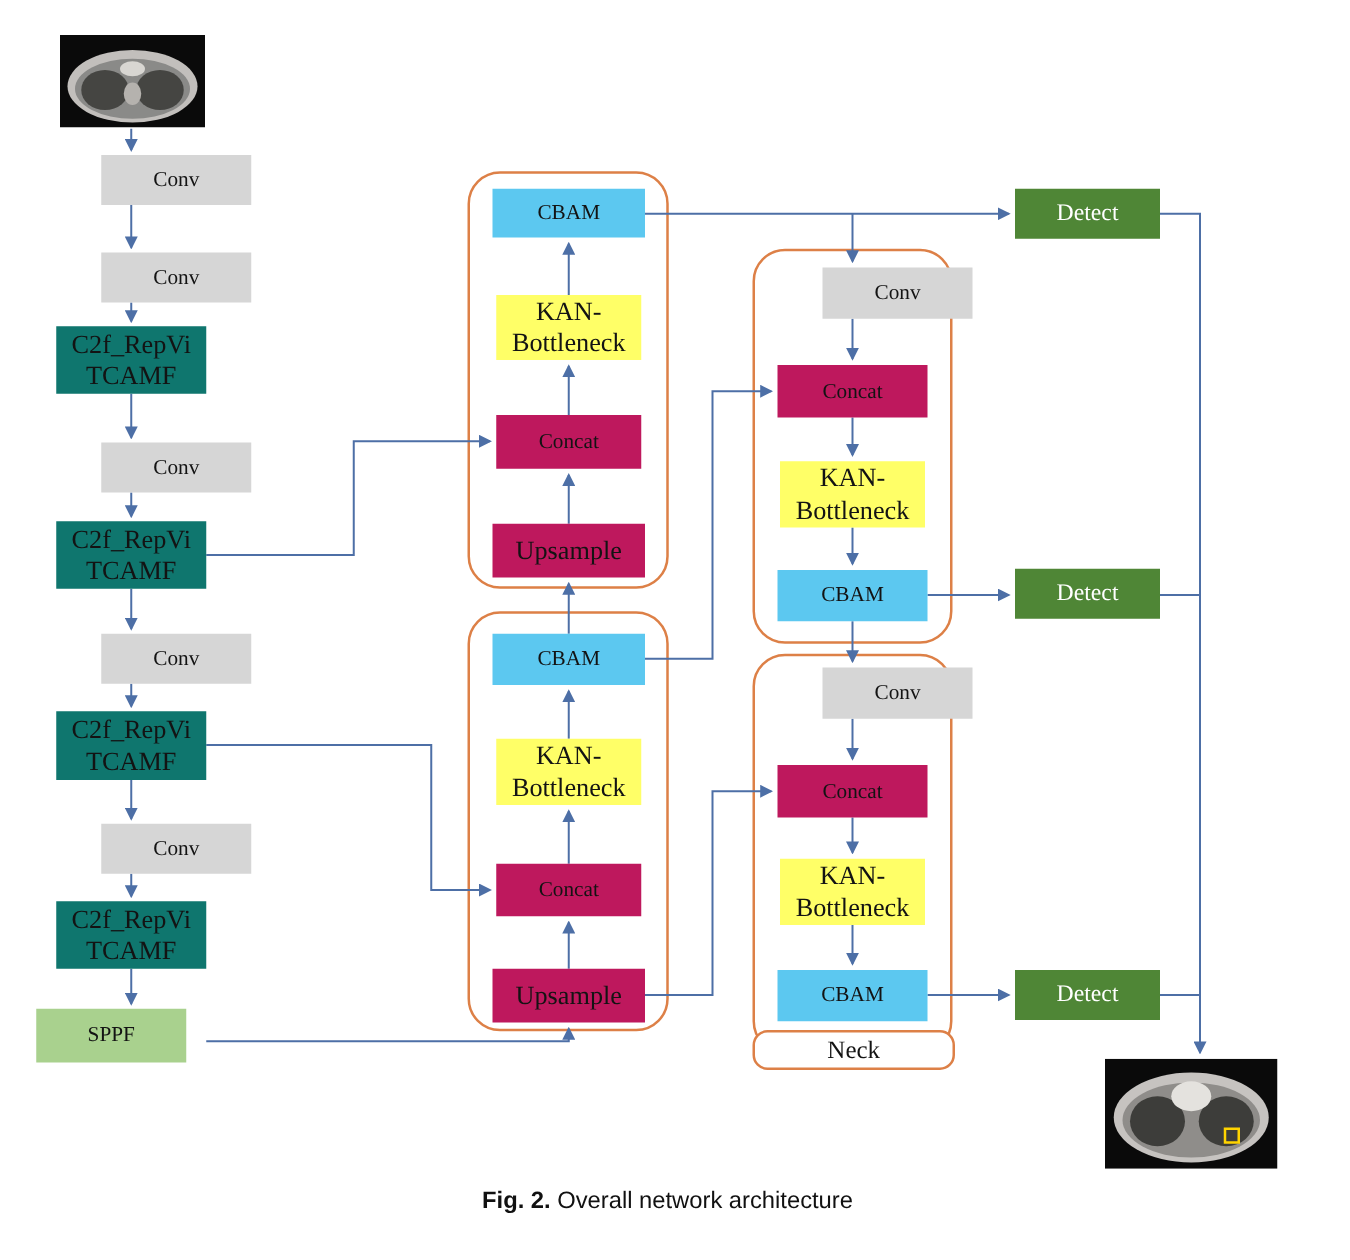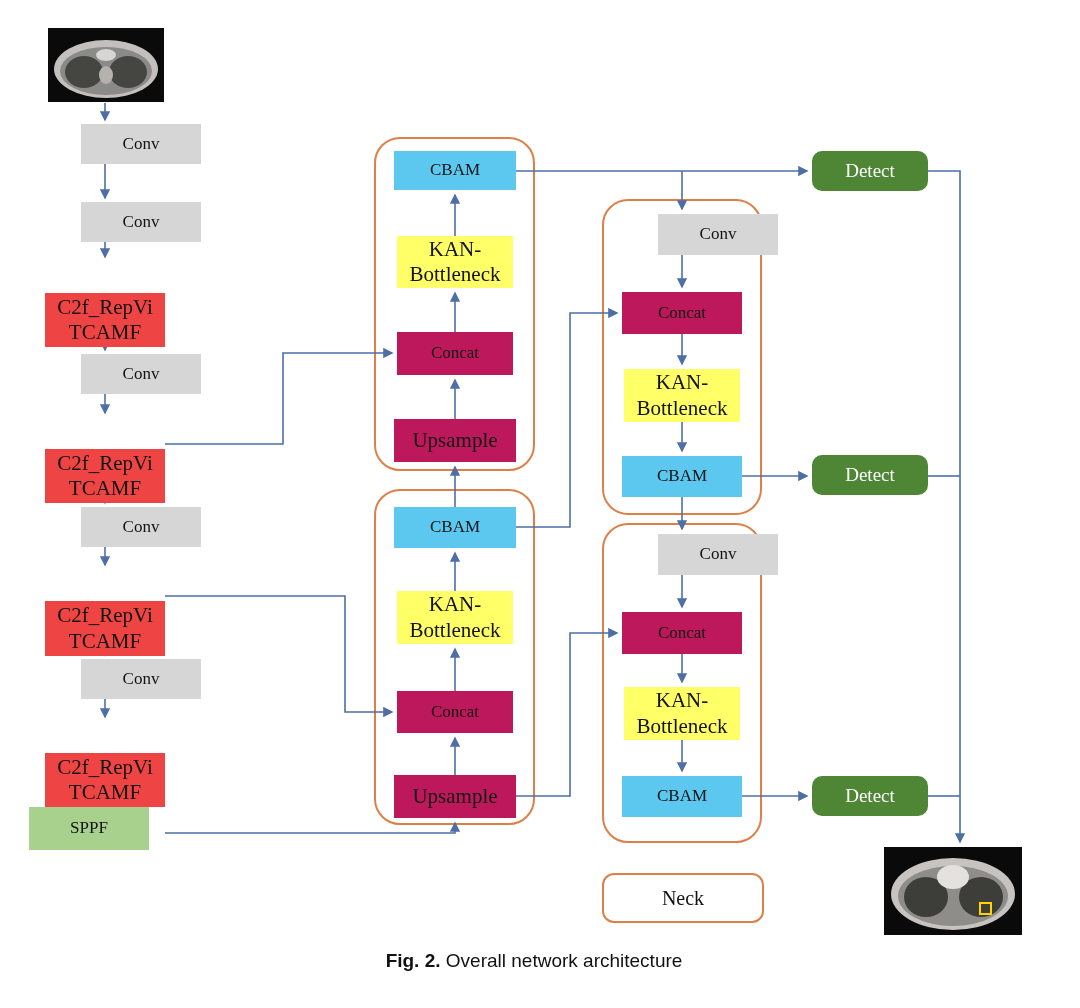--- a/index.html
+++ b/index.html
@@ -12,26 +12,26 @@
   .group {
     position:absolute; border:2px solid #dd8047; border-radius:26px;
     background:transparent; z-index:0;
   }
   .node {
     position:absolute; z-index:2; display:flex; align-items:center; justify-content:center;
     text-align:center; white-space:pre-line; font-size:17px; line-height:1.2; color:#131313;
   }
   .node.ml { font-size:21px; }
   .gray   { background:#d6d6d6;margin-left:36px; }
-  .red    { background:#ef4444;margin-top:32px; }
+  .red    { background:#0f766e; }
   .green  { background:#a9d18e; }
   .blue   { background:#5cc8f0; }
   .orange { background:#be185d; }
   .yellow { background:#ffff67; }
-  .detect { background:#4f8636; color:#ffffff; font-size:19px;border-radius:10px; }
+  .detect { background:#4f8636; color:#ffffff; font-size:19px; }
   .legend {
     position:absolute; z-index:2; border:2px solid #dd8047; border-radius:12px;
     background:#ffffff; display:flex; align-items:center; justify-content:center;
     font-size:20px; color:#131313;
   }
   .ct { position:absolute; z-index:2; line-height:0; }
   .caption {
     position:absolute; left:0; right:12px; top:950px; text-align:center;
     font-family:"Liberation Sans", sans-serif; font-size:19px; color:#111111;
   }
@@ -153,21 +153,21 @@
   <div class="node gray" style="left:622px;top:534px;width:120px;height:41px">Conv</div>
   <div class="node orange" style="left:622px;top:612px;width:120px;height:42px">Concat</div>
   <div class="node yellow ml" style="left:624px;top:687px;width:116px;height:53px">KAN-
 Bottleneck</div>
   <div class="node blue" style="left:622px;top:776px;width:120px;height:41px">CBAM</div>
 
   <div class="node detect" style="left:812px;top:151px;width:116px;height:40px">Detect</div>
   <div class="node detect" style="left:812px;top:455px;width:116px;height:40px">Detect</div>
   <div class="node detect" style="left:812px;top:776px;width:116px;height:40px">Detect</div>
 
-  <div class="legend" style="left:602px;top:873px;width:162px;height:50px">Neck</div>
+  <div class="legend" style="left:602px;top:824px;width:162px;height:32px">Neck</div>
 
   <figure class="ct" style="left:884px;top:847px;width:138px;height:88px">
     <svg width="138" height="88" viewBox="0 0 138 88">
       <rect width="138" height="88" fill="#0a0a0a"></rect>
       <ellipse cx="69" cy="47" rx="62" ry="36" fill="#c6c3c0"></ellipse>
       <ellipse cx="69" cy="49" rx="55" ry="30" fill="#8f8d8a"></ellipse>
       <ellipse cx="42" cy="50" rx="22" ry="20" fill="#3d3d3a"></ellipse>
       <ellipse cx="97" cy="50" rx="22" ry="20" fill="#3d3d3a"></ellipse>
       <ellipse cx="69" cy="30" rx="16" ry="12" fill="#e4e2de"></ellipse>
       <rect x="96" y="56" width="11" height="11" fill="none" stroke="#ffd400" stroke-width="2"></rect>

